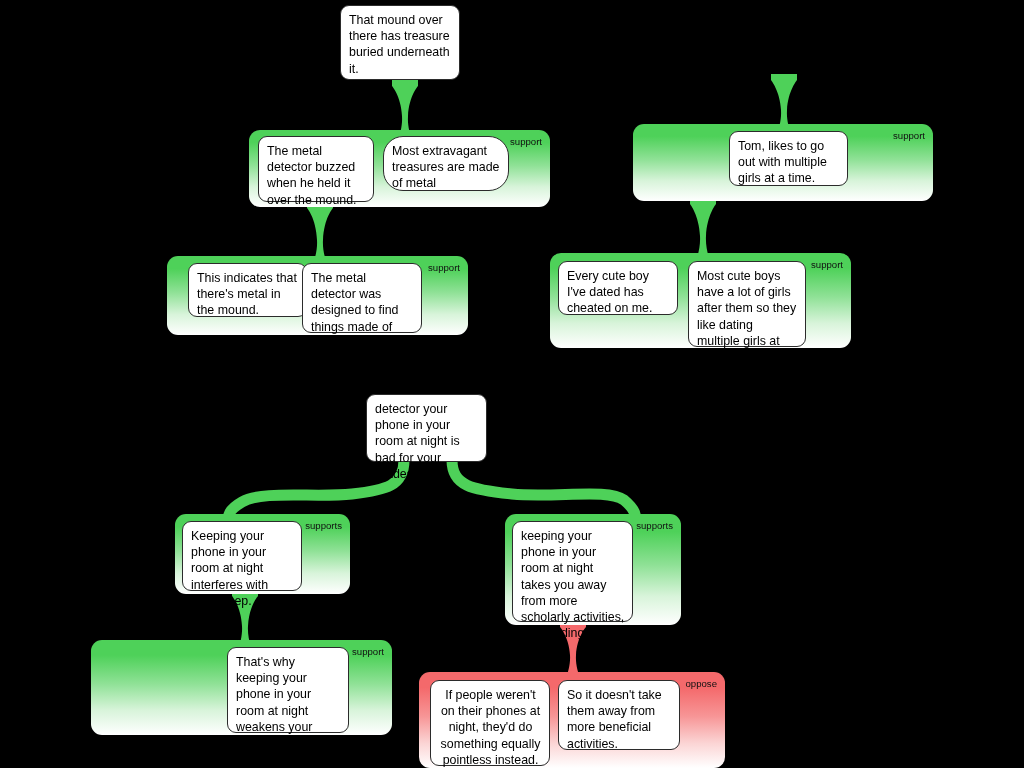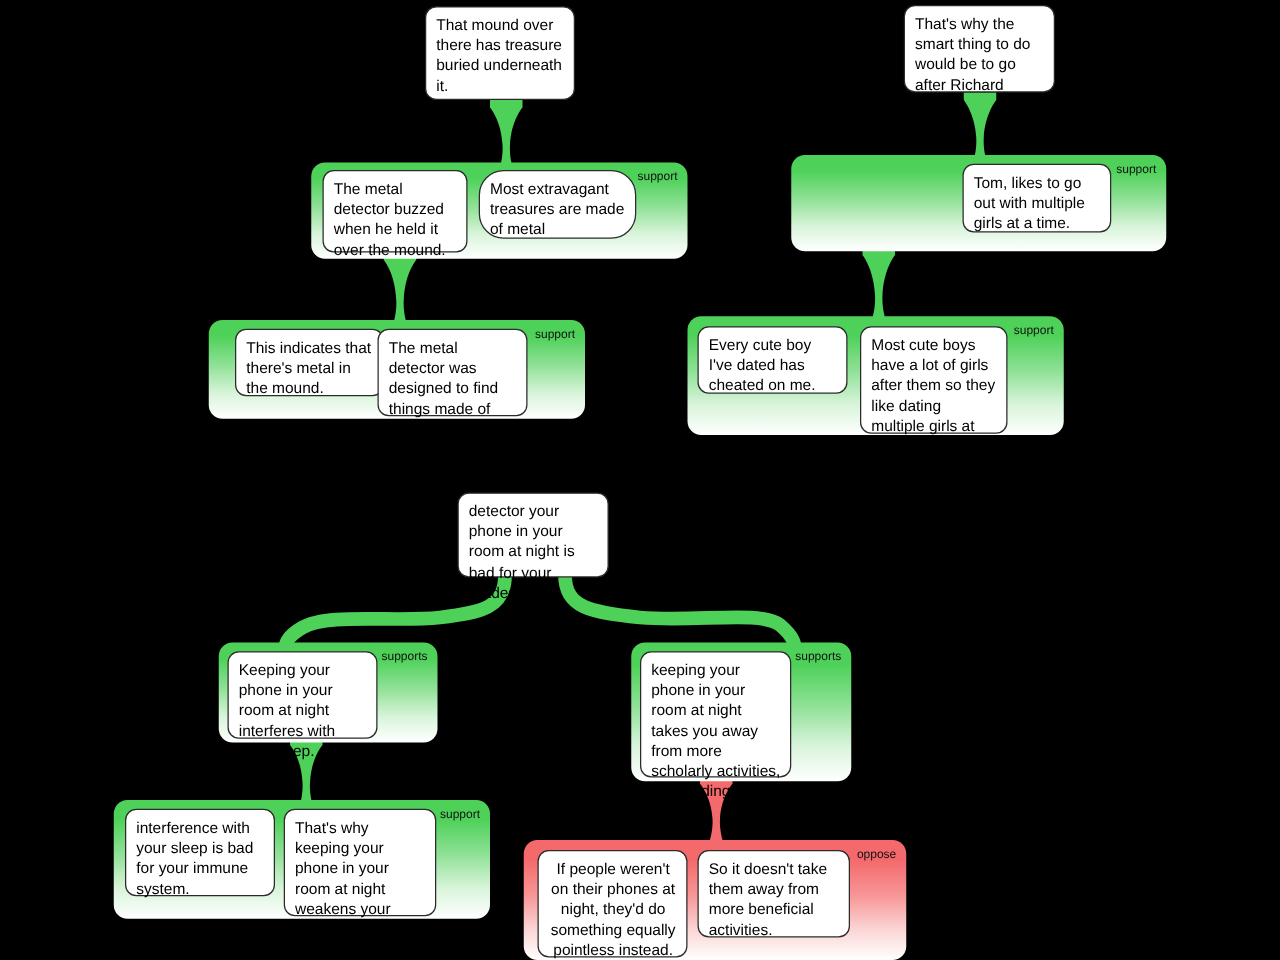--- a/index.html
+++ b/index.html
@@ -137,28 +137,25 @@
   <div class="panel support" style="left:167px; top:256px; width:301px; height:79px;">
     <span class="panel-label">support</span>
   </div>
   <div class="claim" style="left:188px; top:263px; width:119px; height:54px;">
     <span>This indicates that there's metal in the mound.</span>
   </div>
   <div class="claim" style="left:302px; top:263px; width:120px; height:70px;">
     <span>The metal detector was designed to find things made of metal</span>
   </div>
 
-  <div class="claim root-claim" style="left:723px; top:4px; width:121px; height:70px;">
-    <span>That's why the smart thing to do would be to go after Richard instead.</span>
-  </div>
 
   <div class="panel support" style="left:633px; top:124px; width:300px; height:77px;">
     <span class="panel-label">support</span>
   </div>
-  <div class="claim" style="left:770px; top:131px; width:119px; height:55px;">
+  <div class="claim" style="left:729px; top:131px; width:119px; height:55px;">
     <span>Tom, likes to go out with multiple girls at a time.</span>
   </div>
 
   <div class="panel support" style="left:550px; top:253px; width:301px; height:95px;">
     <span class="panel-label">support</span>
   </div>
   <div class="claim" style="left:558px; top:261px; width:120px; height:54px;">
     <span>Every cute boy I've dated has cheated on me.</span>
   </div>
   <div class="claim" style="left:688px; top:261px; width:118px; height:86px;">
@@ -179,23 +176,20 @@
   <div class="panel support" style="left:505px; top:514px; width:176px; height:111px;">
     <span class="panel-label">supports</span>
   </div>
   <div class="claim" style="left:512px; top:521px; width:121px; height:101px;">
     <span>keeping your phone in your room at night takes you away from more scholarly activities, like reading books.</span>
   </div>
 
   <div class="panel support" style="left:91px; top:640px; width:301px; height:95px;">
     <span class="panel-label">support</span>
   </div>
-  <div class="claim" style="left:100px; top:647px; width:120px; height:70px;">
-    <span>interference with your sleep is bad for your immune system.</span>
-  </div>
   <div class="claim" style="left:227px; top:647px; width:122px; height:86px;">
     <span>That's why keeping your phone in your room at night weakens your immune system</span>
   </div>
 
   <div class="panel oppose" style="left:419px; top:672px; width:306px; height:96px;">
     <span class="panel-label">oppose</span>
   </div>
   <div class="claim" style="left:430px; top:680px; width:120px; height:86px;text-align:center;">
     <span>If people weren't on their phones at night, they'd do something equally pointless instead.</span>
   </div>

